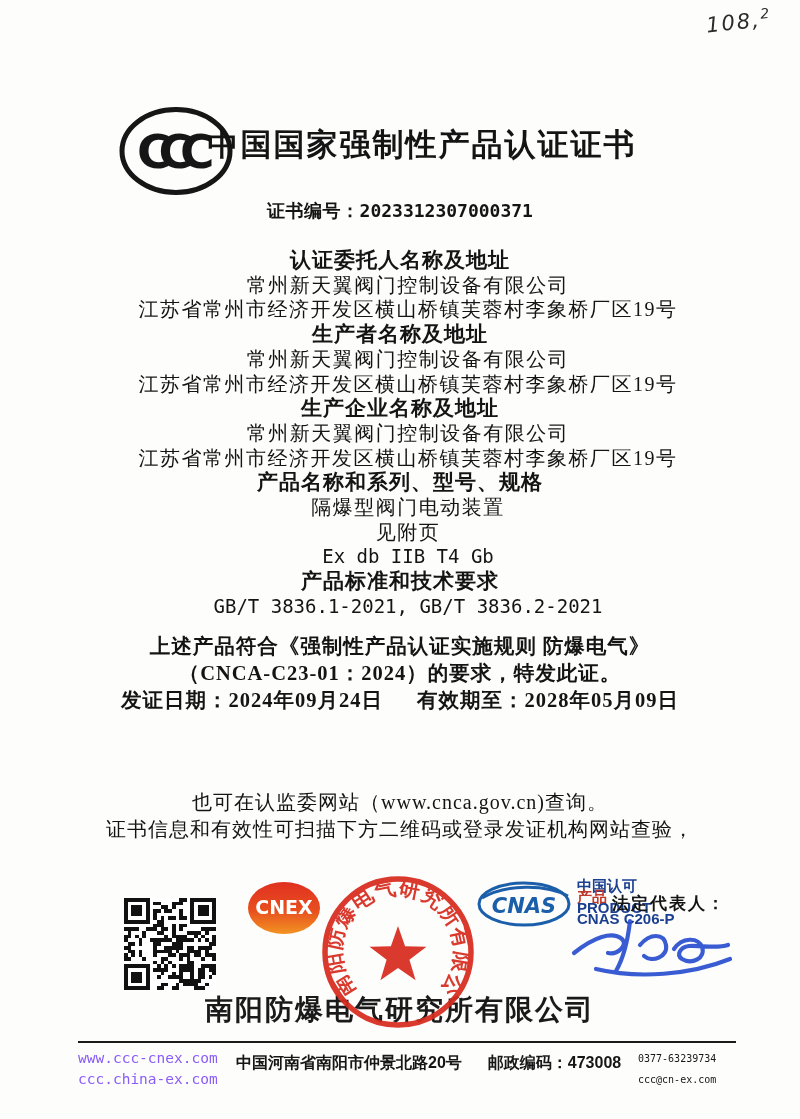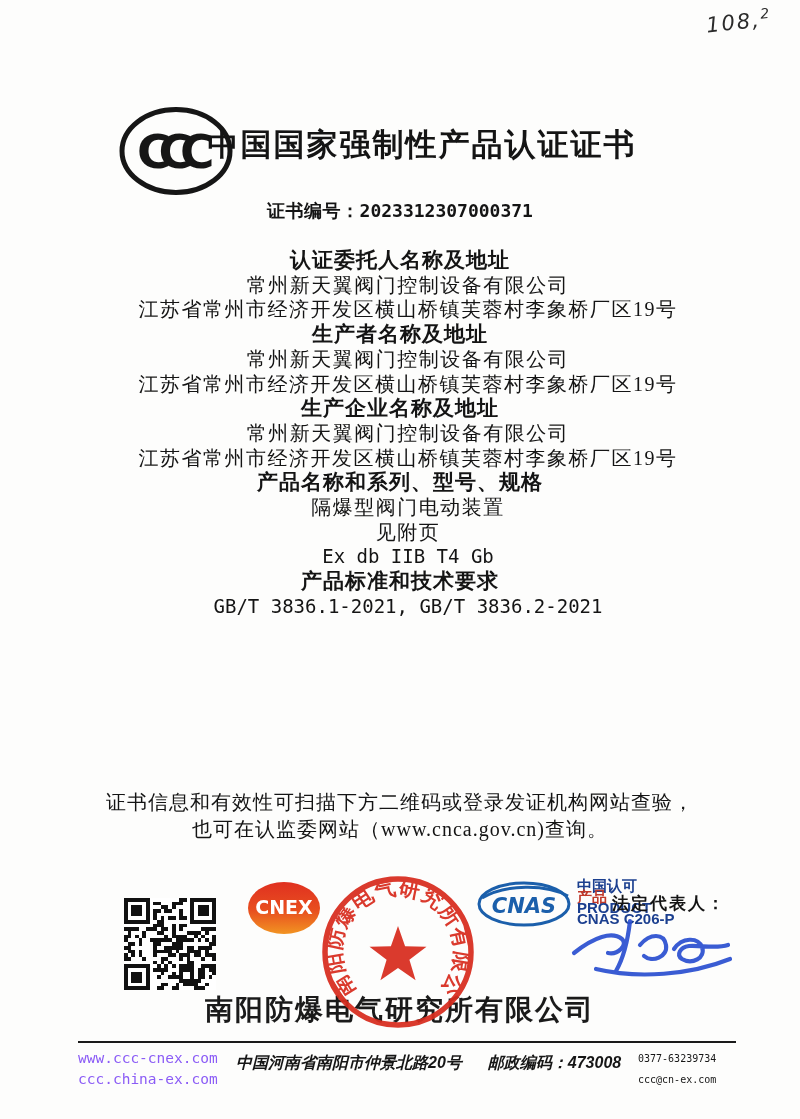--- a/index.html
+++ b/index.html
@@ -57,21 +57,21 @@
     font-family:"Liberation Sans","DejaVu Sans",sans-serif;
     font-size:28px;font-weight:600;letter-spacing:2px;color:#1a1a1a;
   }
   .footer-rule{position:absolute;left:78px;top:1041px;width:658px;height:2px;background:#1a1a1a;}
   .f-left{
     position:absolute;left:78px;top:1048px;line-height:21px;
     font-family:"DejaVu Sans Mono",monospace;font-size:14.5px;color:#8b5cf6;
   }
   .f-center{
     position:absolute;left:236px;top:1053px;
-    font-family:"Liberation Sans","DejaVu Sans",sans-serif;font-size:16px;font-weight:600;color:#161616;font-style:italic;
+    font-family:"Liberation Sans","DejaVu Sans",sans-serif;font-size:16px;font-weight:600;color:#161616;
   }
   .f-center .addr{margin-right:26px;}
   .f-right{
     position:absolute;left:638px;top:1048px;line-height:21px;
     font-family:"DejaVu Sans Mono",monospace;font-size:10px;color:#161616;
   }
 </style>
 </head>
 <body>
 
@@ -107,24 +107,31 @@
 
     <div class="head">产品名称和系列、型号、规格</div>
     <div class="txt">隔爆型阀门电动装置</div>
     <div class="txt">见附页</div>
     <div class="txt mono">Ex db IIB T4 Gb</div>
 
     <div class="head">产品标准和技术要求</div>
     <div class="txt mono">GB/T 3836.1-2021, GB/T 3836.2-2021</div>
   </div>
 
+  <div class="compliance">
+    <div>上述产品符合《强制性产品认证实施规则 防爆电气》</div>
+    <div>（CNCA-C23-01：2024）的要求，特发此证。</div>
+    <div>
+      <span>发证日期：</span><span>2024年09月24日</span><span class="gap"></span><span>有效期至：</span><span>2028年05月09日</span>
+    </div>
+  </div>
 
   <div class="notice">
+    <div>也可在认监委网站（www.cnca.gov.cn)查询。</div>
     <div>证书信息和有效性可扫描下方二维码或登录发证机构网站查验，</div>
-    <div>也可在认监委网站（www.cnca.gov.cn)查询。</div>
   </div>
 
   <div class="qr">
     <svg id="qr" width="92" height="92" viewBox="0 0 25 25" shape-rendering="crispEdges">
         <rect x="0" y="0" width="25" height="25" fill="#ffffff"></rect>
         <rect x="15" y="0" width="1" height="1" fill="#111"></rect>
         <rect x="16" y="0" width="1" height="1" fill="#111"></rect>
         <rect x="8" y="1" width="1" height="1" fill="#111"></rect>
         <rect x="9" y="1" width="1" height="1" fill="#111"></rect>
         <rect x="13" y="1" width="1" height="1" fill="#111"></rect>

